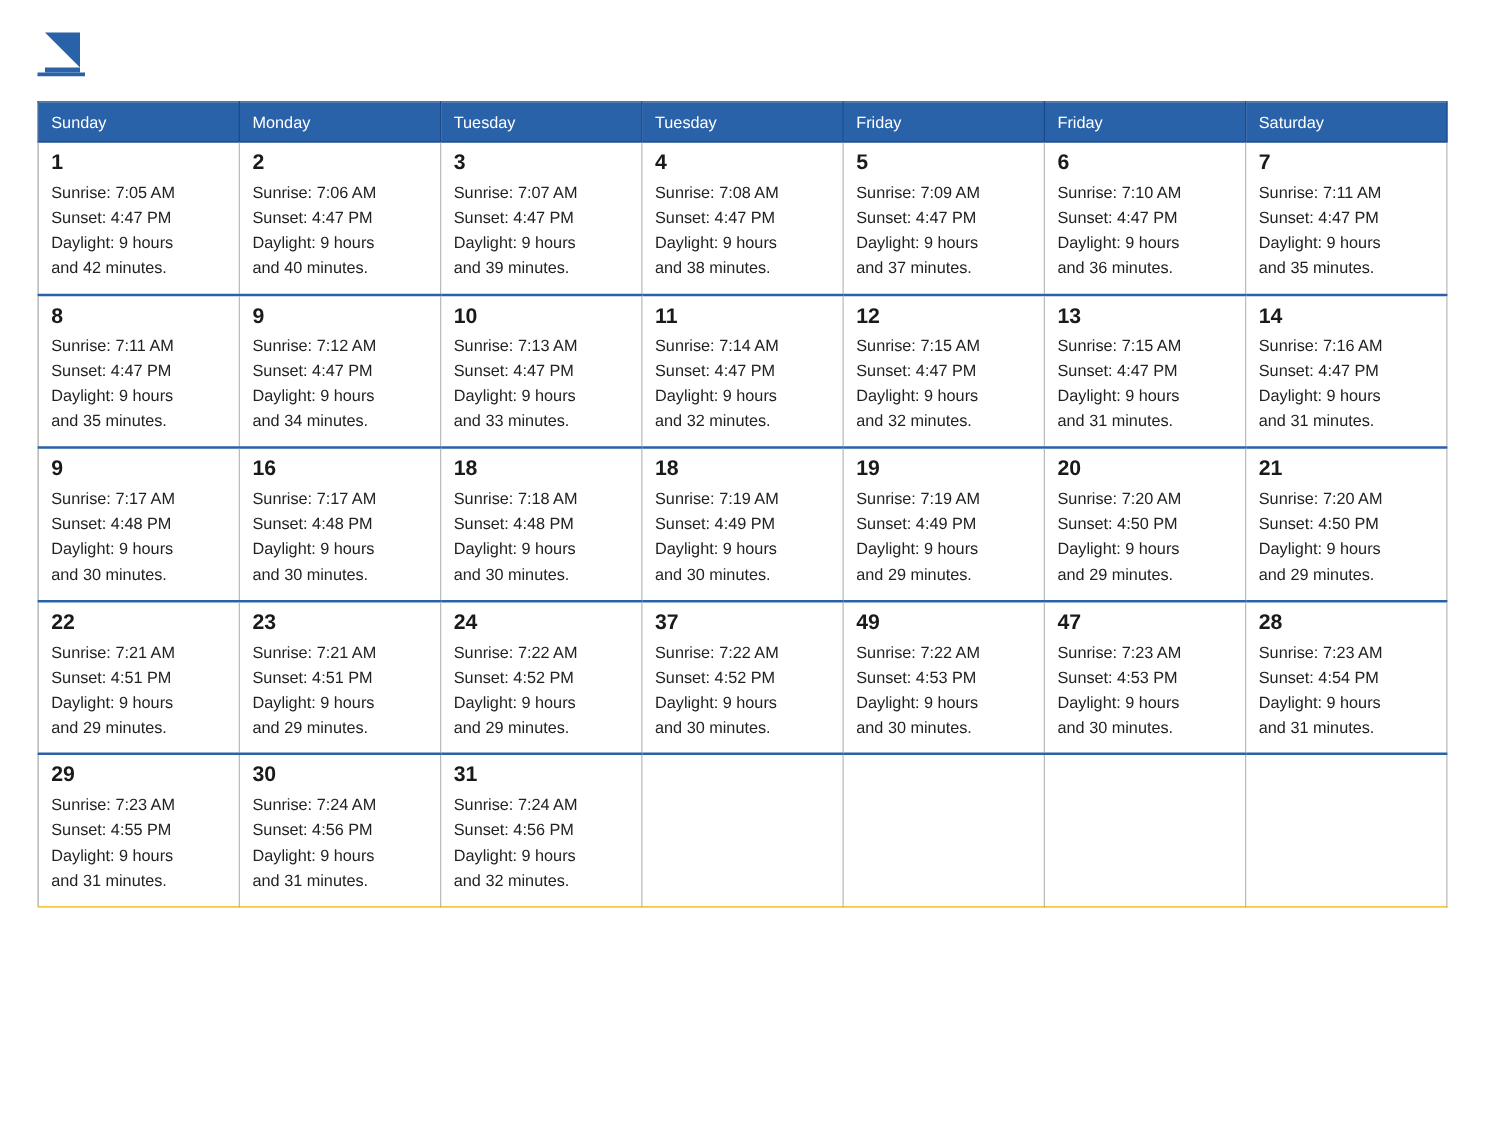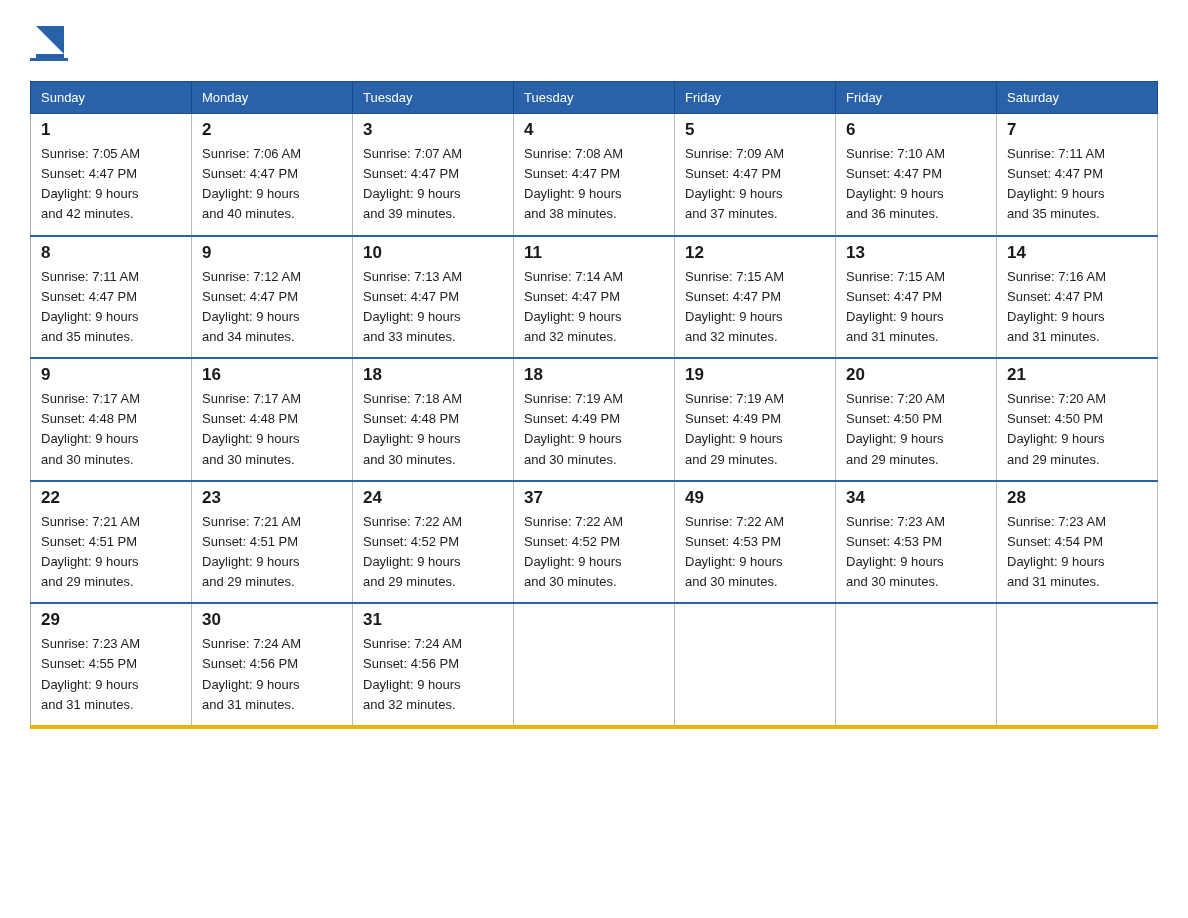--- a/index.html
+++ b/index.html
@@ -53,21 +53,21 @@
       vertical-align: top;
       padding: 6px 10px 10px 10px;
       border-right: 1px solid #bbb;
       border-bottom: 2px solid #2962a8;
       font-size: 13px;
       color: #222;
       width: 14.28%;
       min-height: 100px;
     }
     .calendar tr:last-child td {
-      border-bottom: 4px solid #eab308;
+      border-bottom: 1px solid #eab308;
     }
     .day-num {
       font-size: 17px;
       font-weight: bold;
       color: #1a1a1a;
       margin-bottom: 4px;
       display: block;
     }
     .day-info {
       font-size: 13px;
@@ -347,21 +347,21 @@
         <td>
         <span class="day-num">49</span>
         <div class="day-info">
           Sunrise: 7:22 AM<br>
           Sunset: 4:53 PM<br>
           Daylight: 9 hours<br>
           and 30 minutes.
         </div>
       </td>
         <td>
-        <span class="day-num">34</span>
+        <span class="day-num">47</span>
         <div class="day-info">
           Sunrise: 7:23 AM<br>
           Sunset: 4:53 PM<br>
           Daylight: 9 hours<br>
           and 30 minutes.
         </div>
       </td>
         <td>
         <span class="day-num">28</span>
         <div class="day-info">

